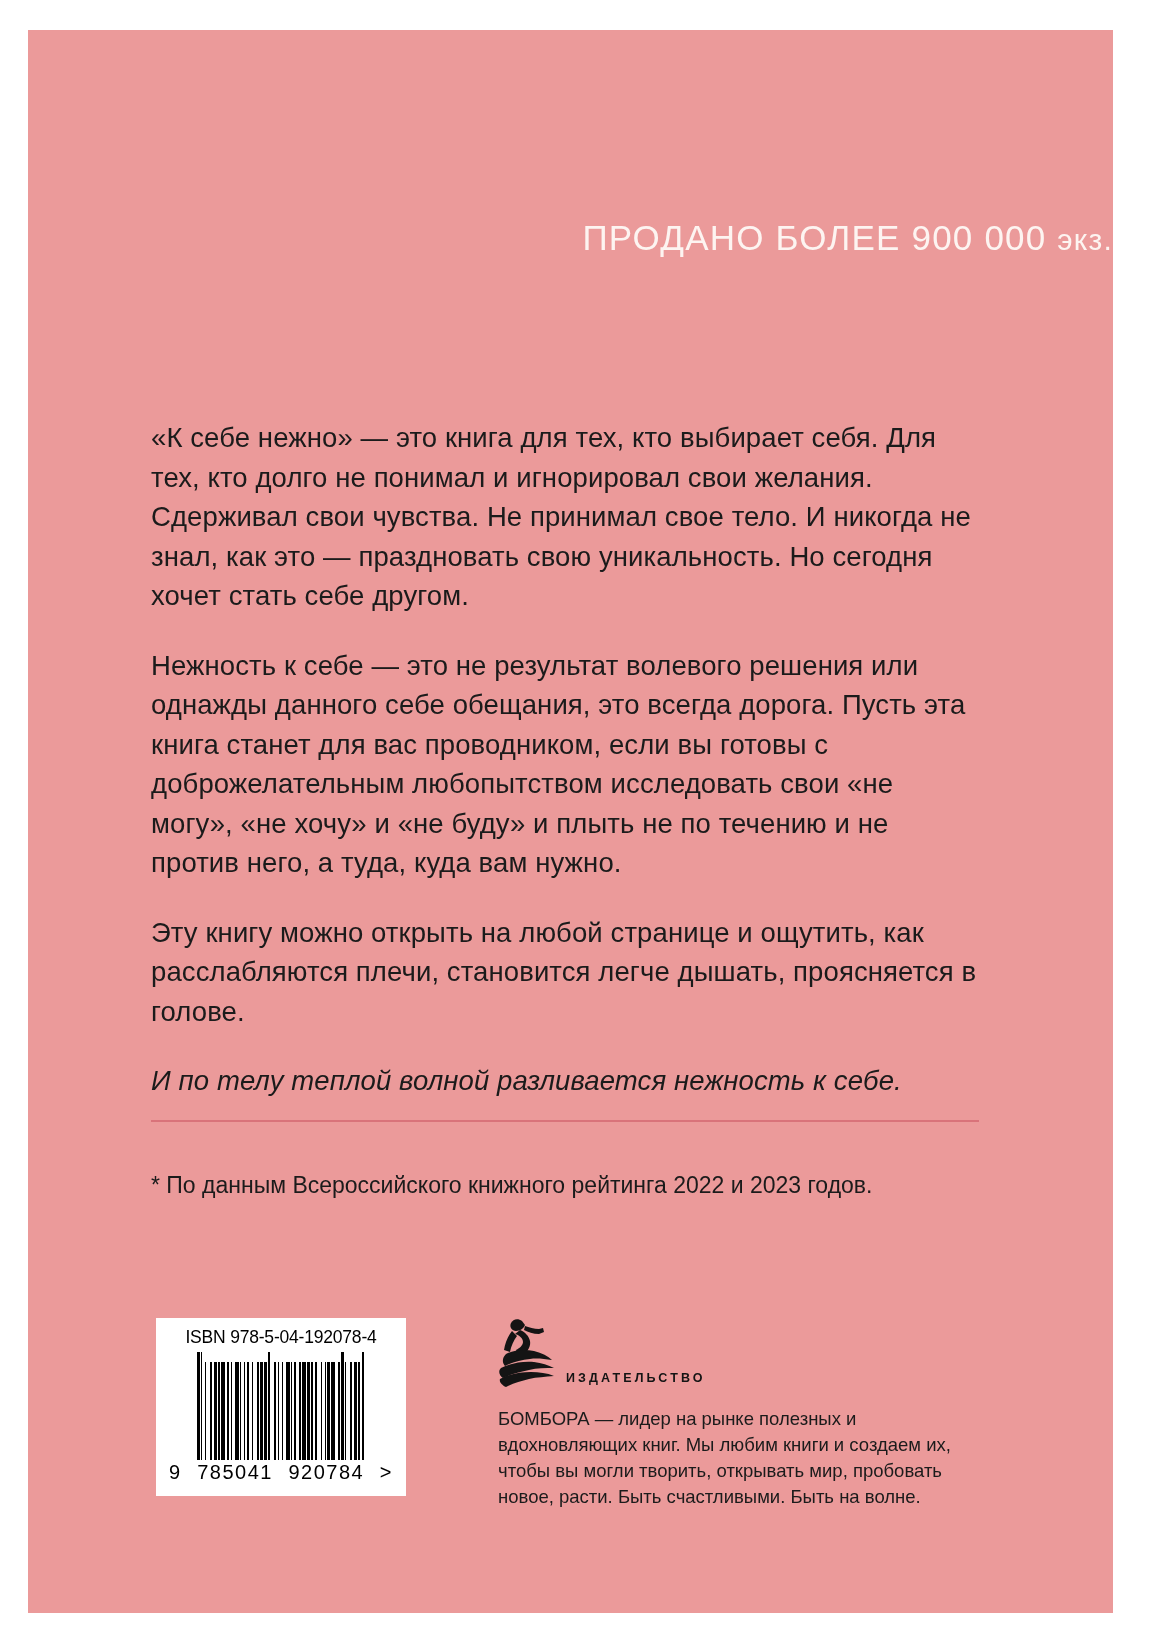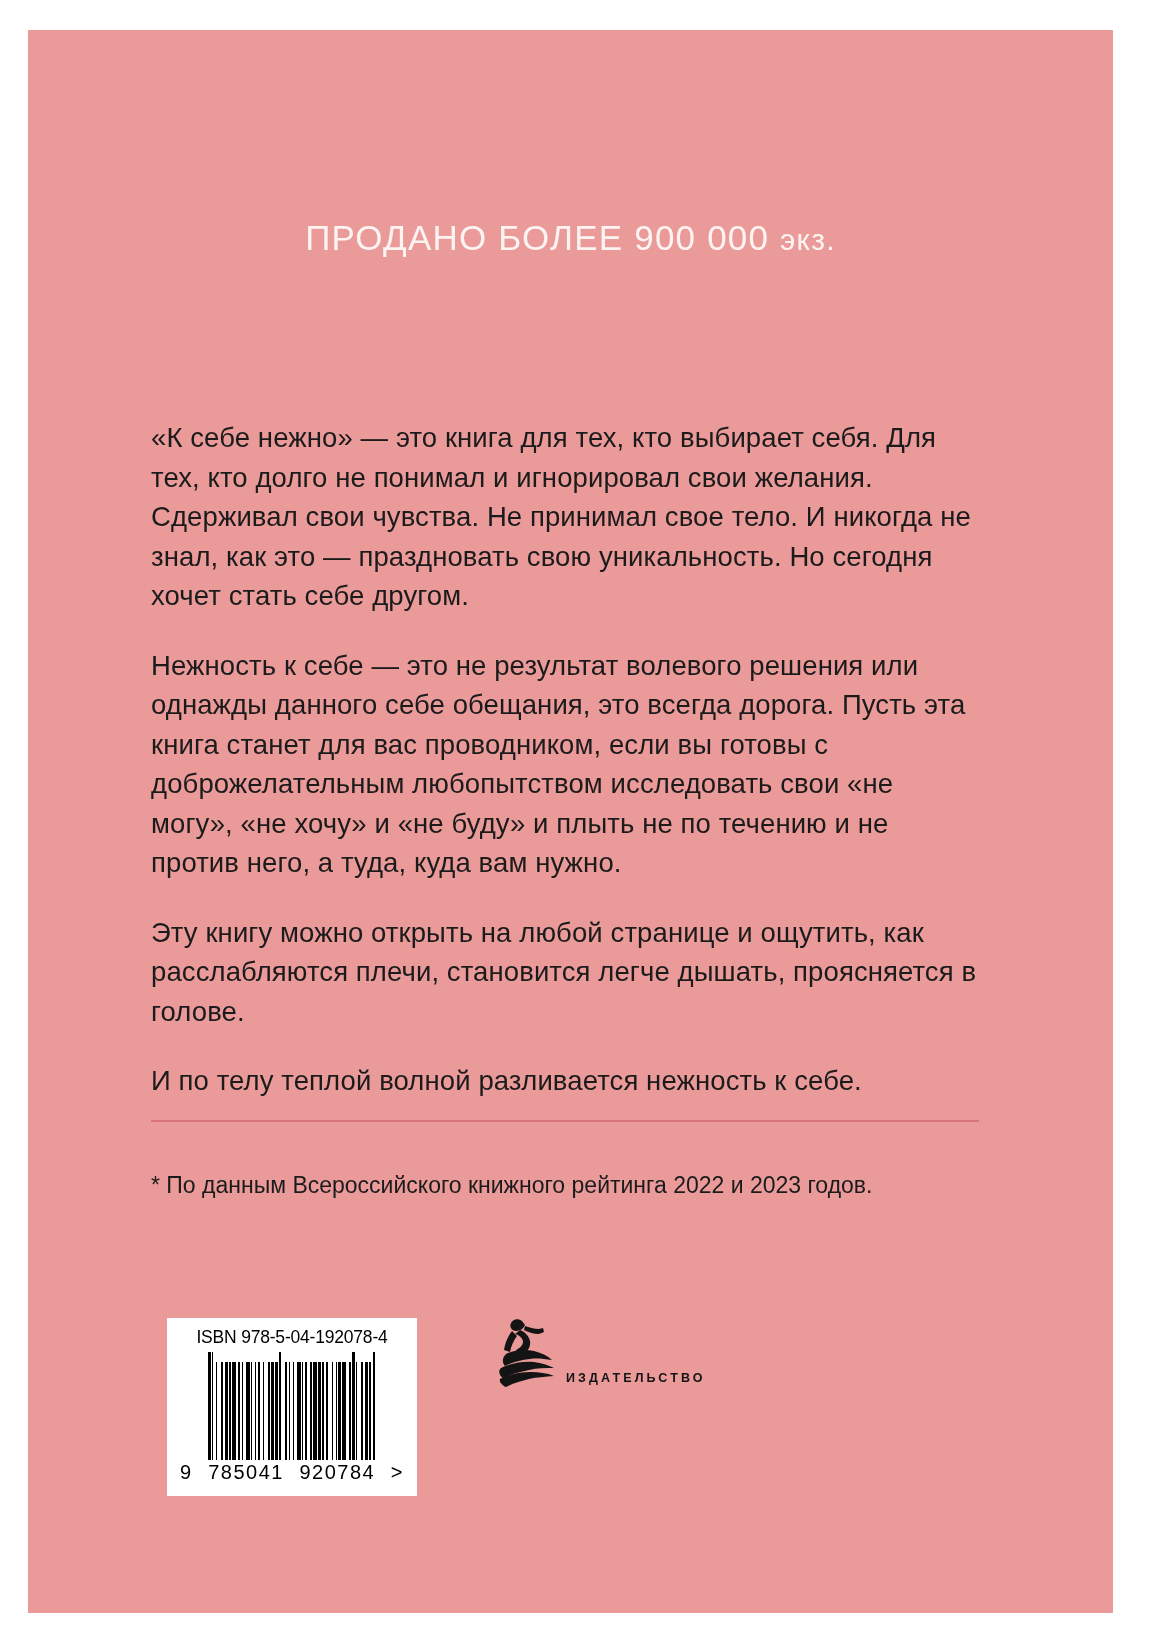--- a/index.html
+++ b/index.html
@@ -37,39 +37,40 @@
     line-height: 1.1;
     color: #fdf4f1;
   }
   .headline-2 {
     margin-top: 37px;
     font-size: 35px;
     letter-spacing: 1.2px;
     font-weight: 400;
     line-height: 1.1;
     color: #fdf4f1;
+    text-align: right;
   }
   .headline-2 .small { font-size: 30px; }
 
   
   .body-copy {
     position: absolute;
     left: 123px;
     top: 388px;
     width: 830px;
     color: #1b1b1b;
   }
   .para {
     font-size: 27.5px;
     line-height: 39.5px;
     letter-spacing: 0.1px;
     margin-bottom: 30px;
     font-weight: 400;
   }
-  .para:last-child { margin-bottom: 8px; }
+  .para:last-child { margin-bottom: 8px; font-style: italic; }
 
   
   .divider {
     position: absolute;
     left: 123px;
     top: 1090px;
     width: 828px;
     height: 2px;
     background: #d9737a;
   }
@@ -87,21 +88,20 @@
 
   
   .barcode-box {
     position: absolute;
     left: 128px;
     top: 1288px;
     width: 250px;
     height: 178px;
     background: #ffffff;
     padding: 9px 11px 6px 11px;
-    margin-left: 11px;
   }
   .isbn-text {
     font-size: 17.5px;
     color: #000;
     text-align: center;
     letter-spacing: -0.2px;
     margin-bottom: 4px;
     font-family: "Liberation Sans", sans-serif;
   }
   .bars {
@@ -281,15 +281,16 @@
           <path d="M14 16 C10 21 7 28 6 35 L12 37 C13 31 16 25 19 21 Z"></path>
           <path d="M8 39 C16 35 26 34 36 36 C44 38 50 41 54 45 C46 44 39 43 32 44 C23 45 15 47 7 51 C4 48 4 43 8 39 Z"></path>
           <path d="M3 53 C13 48 25 46 36 47 C44 48 50 50 56 53 C47 53 39 53 31 55 C22 57 13 59 5 63 C1 60 0 56 3 53 Z"></path>
           <path d="M2 64 C11 59 22 57 33 57 C41 57 49 58 56 61 C47 62 39 62 31 64 C23 66 15 68 8 72 C4 70 1 67 2 64 Z"></path>
         </g>
       </svg>
       <div class="logo-text-wrap">
         <div class="logo-sub">ИЗДАТЕЛЬСТВО</div>
       </div>
     </div>
+    <div class="publisher-desc">БОМБОРА — лидер на рынке полезных и вдохновляющих книг. Мы любим книги и создаем их, чтобы вы могли творить, открывать мир, пробовать новое, расти. Быть счастливыми. Быть на волне.</div>
   </div>
 
 </div>
 
 </body></html>

